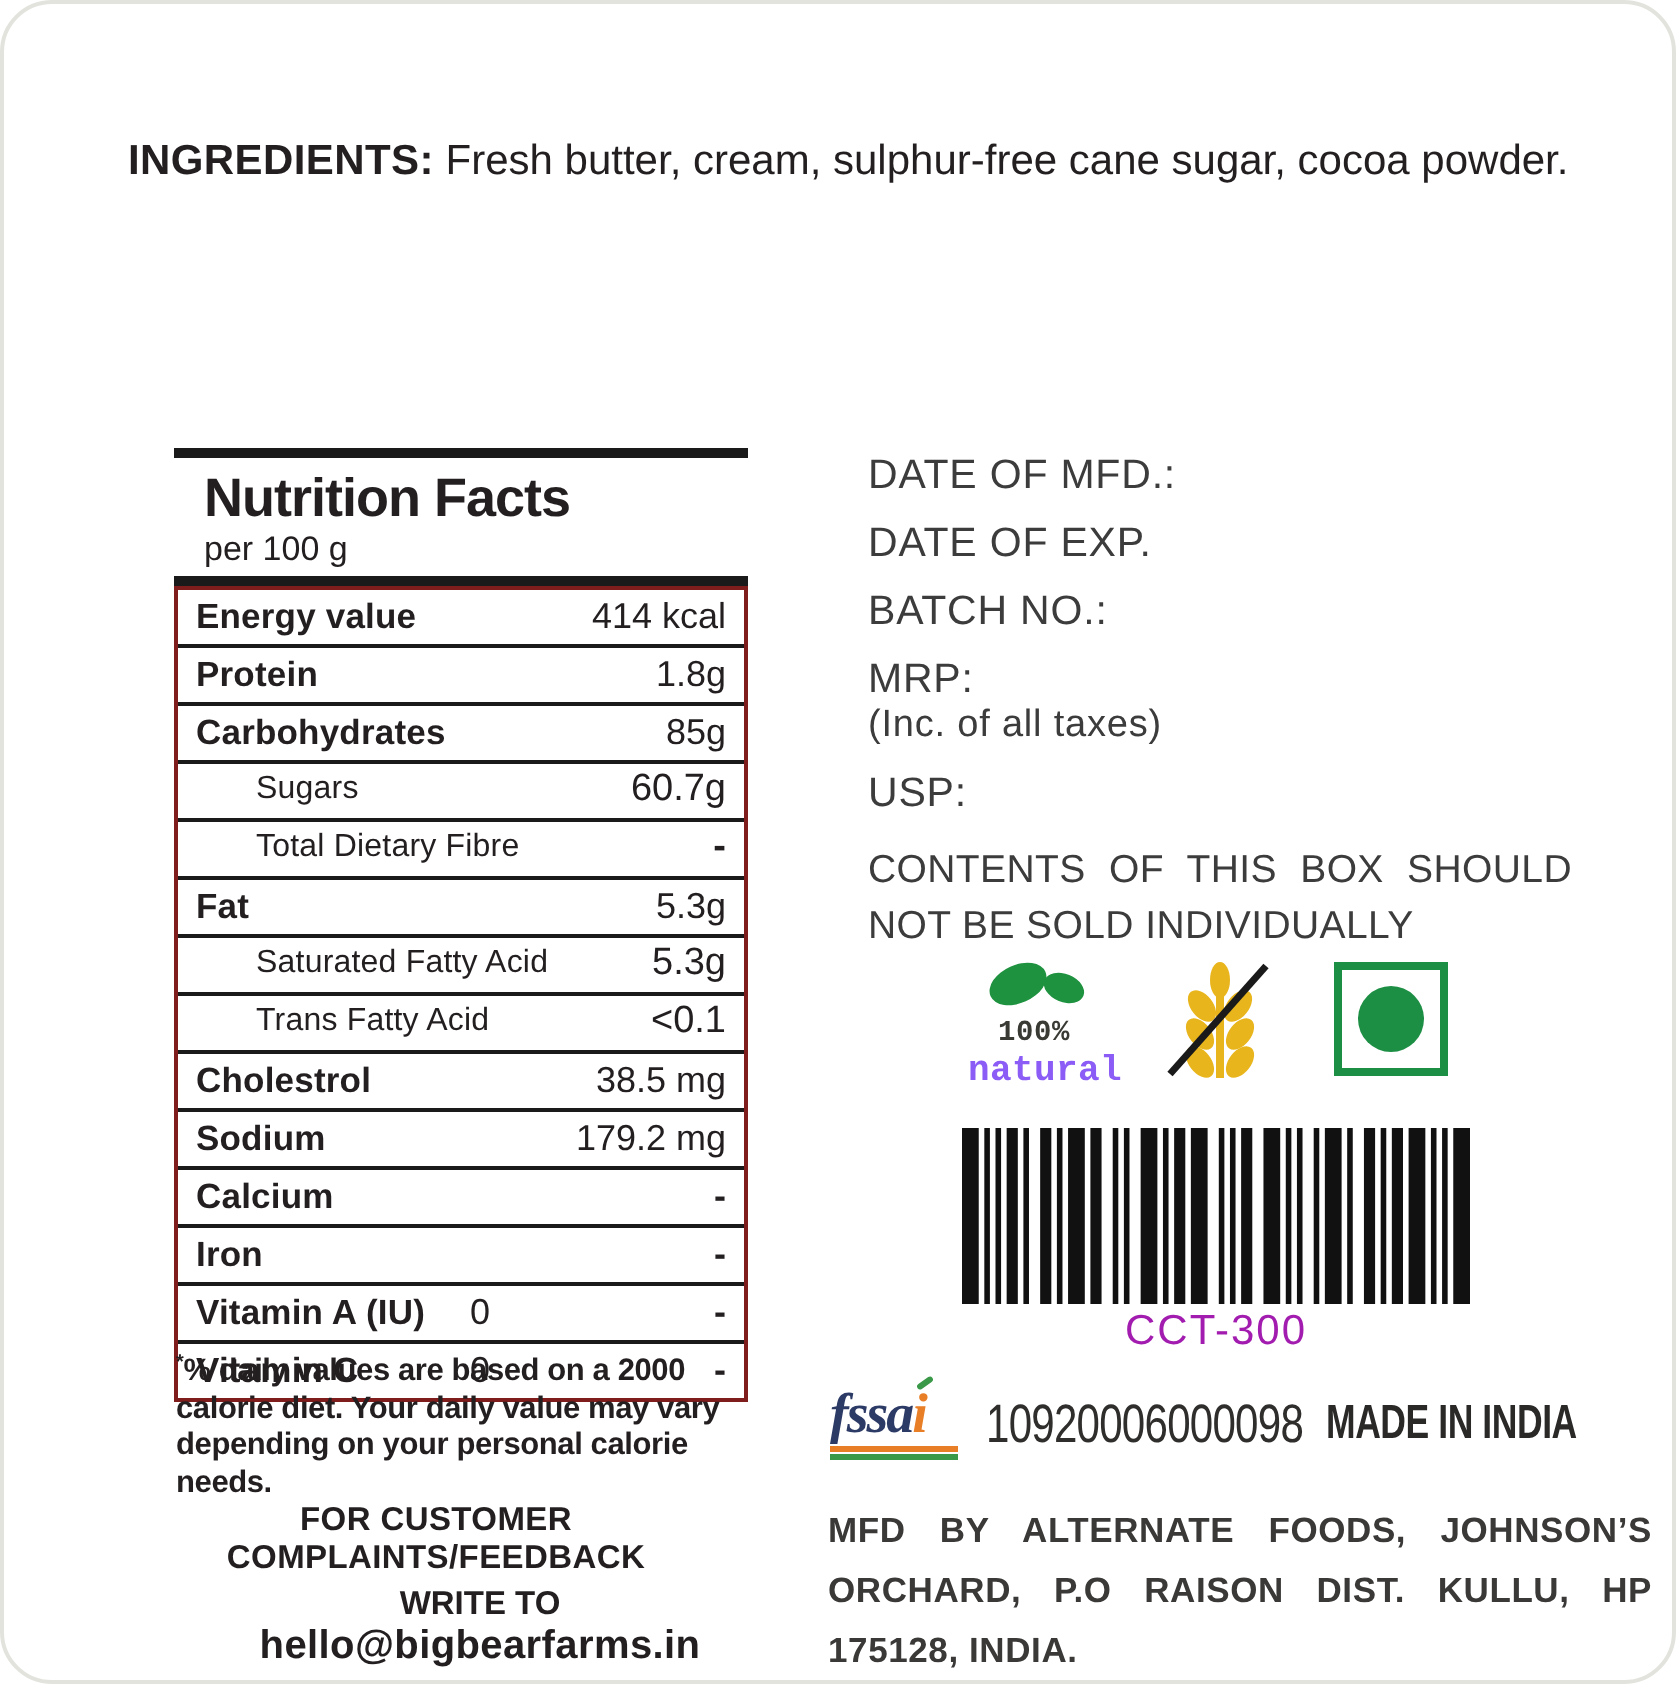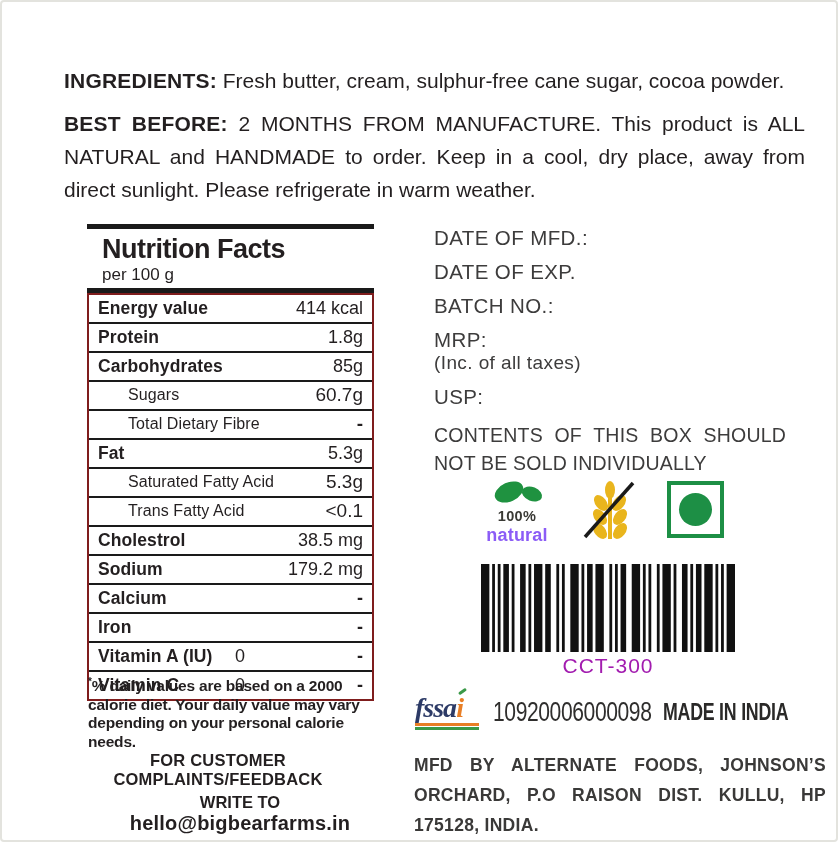--- a/index.html
+++ b/index.html
@@ -1,18 +1,18 @@
 <!DOCTYPE html>
 <html><head>
 <meta charset="utf-8">
 <style>
   html,body{margin:0;padding:0;background:#fff;}
   .label{
     position:relative;width:838px;height:842px;box-sizing:border-box;
-    background:#fff;border:2px solid #e3e3de;border-radius:4px;overflow:hidden;
+    background:#fff;border:2px solid #e3e3de;border-radius:26px;overflow:hidden;
     font-family:"Liberation Sans",sans-serif;color:#231f20;
   }
   
   .top-text{position:absolute;left:62px;top:62px;width:741px;}
   .ingredients{font-size:21px;line-height:33px;}
   .lead{font-weight:700;letter-spacing:.2px;}
   .best-before{margin-top:10px;font-size:21px;line-height:33px;text-align:justify;}
   
   .nf{position:absolute;left:85px;top:222px;width:287px;box-sizing:border-box;}
   .nf-title{border-top:5px solid #1a1a1a;border-bottom:5px solid #1a1a1a;
@@ -38,21 +38,21 @@
   .fb2{margin-top:4px;font-size:16.5px;font-weight:600;margin-left:44px;}
   .fb2 .email{font-size:20px;font-weight:800;letter-spacing:.2px;}
   
   .meta{position:absolute;left:432px;top:225px;width:360px;color:#3d3c3c;}
   .meta .field{font-size:20.5px;line-height:22px;letter-spacing:.4px;}
   .meta .gap{margin-top:12px;}
   .meta .small{font-size:19px;}
   .contents-note{position:absolute;left:432px;top:419px;width:352px;font-size:19.5px;
     color:#3d3c3c;text-align:justify;line-height:28px;letter-spacing:.2px;}
   
-  .icons-row{position:absolute;left:430px;top:477px;width:330px;height:66px;}
+  .icons-row{position:absolute;left:430px;top:477px;width:330px;height:66px;font-family:Liberation Mono, monospace;}
   .badge-natural{position:absolute;left:52px;top:0;width:66px;text-align:center;line-height:1;}
   .badge-natural .pct{font-size:14.5px;font-weight:800;color:#3a3a35;letter-spacing:.3px;margin-top:1px;}
   .badge-natural .nat{font-size:18px;font-weight:800;color:#8b5cf6;margin-top:2px;letter-spacing:.2px;}
   .badge-glutenfree{position:absolute;left:151px;top:2px;width:54px;height:60px;}
   .badge-veg{position:absolute;left:235px;top:2px;width:57px;height:57px;
     border:4px solid #1d8f45;box-sizing:border-box;background:#fff;}
   .veg-dot{position:absolute;inset:0;margin:auto;width:33px;height:33px;border-radius:50%;background:#1d8f45;}
   
   .barcode-block{position:absolute;left:466px;top:562px;width:280px;text-align:center;}
   .barcode-svg{display:block;margin:0 auto;}
@@ -79,24 +79,20 @@
 </style>
 </head>
 <body>
 
 <div class="label">
 
   <div class="top-text">
     <div class="ingredients">
       <span class="lead">INGREDIENTS:</span>
       <span>Fresh butter, cream, sulphur-free cane sugar, cocoa powder.</span>
-    </div>
-    <div class="best-before">
-      <span class="lead">BEST BEFORE:</span>
-      <span>2 MONTHS FROM MANUFACTURE. This product is ALL NATURAL and HANDMADE to order. Keep in a cool, dry place, away from direct sunlight. Please refrigerate in warm weather.</span>
     </div>
   </div>
 
   <div class="nf">
     <div class="nf-title">
       <span class="nf-title-main">Nutrition Facts</span>
       <span class="nf-title-per">per 100 g</span>
     </div>
     <div class="nf-table">
       <div class="nrow">

